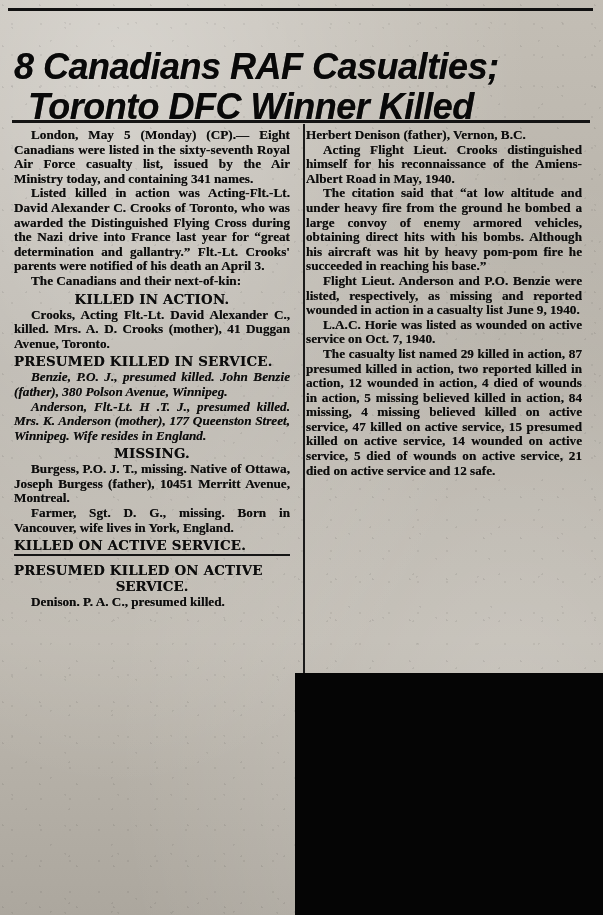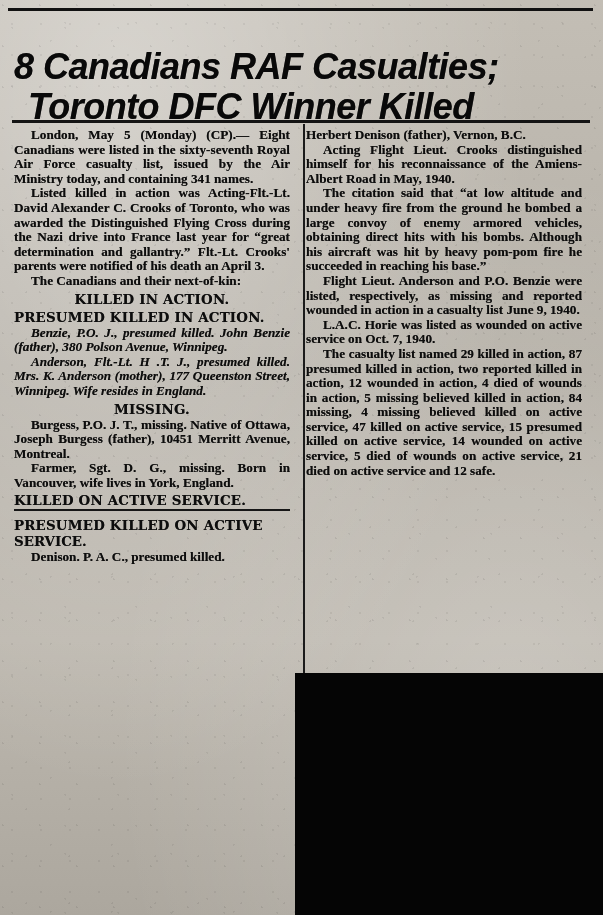--- a/index.html
+++ b/index.html
@@ -138,20 +138,21 @@
     font-weight: bold;
     font-family: "DejaVu Serif", serif;
     font-size: 13.4px;
     letter-spacing: .2px;
     line-height: 15px;
   }
   .subhead.left-head {
     text-align: left;
   }
   .subhead2 {
+    text-align: center;
     font-weight: bold;
     font-family: "DejaVu Serif", serif;
     font-size: 13.4px;
     line-height: 15px;
     margin: 0 0 1px 0;
   }
   .ital { font-style: italic; }
   .under-rule {
     border-bottom: 2px solid #161616;
     margin-bottom: 7px;
@@ -179,22 +180,23 @@
 
   <div class="cols">
     <div class="divider"></div>
 
     <div class="col left">
       <p class="para lead">London, May 5 (Monday) (CP).— Eight Canadians were listed in the sixty-seventh Royal Air Force casualty list, issued by the Air Ministry today, and containing 341 names.</p>
       <p class="para">Listed killed in action was Acting-Flt.-Lt. David Alexander C. Crooks of Toronto, who was awarded the Distinguished Flying Cross during the Nazi drive into France last year for “great determination and gallantry.”  Flt.-Lt. Crooks' parents were notified of his death an April 3.</p>
       <p class="para">The Canadians and their next-of-kin:</p>
 
       <div class="subhead">KILLED IN ACTION.</div>
-
-      <div class="subhead left-head">PRESUMED KILLED IN ACTION.</div>
+      <p class="hang">Crooks, Acting Flt.-Lt. David Alexander C., killed.  Mrs. A. D. Crooks (mother), 41 Duggan Avenue, Toronto.</p>
+
+      <div class="subhead left-head">PRESUMED KILLED IN SERVICE.</div>
       <p class="hang ital">Benzie, P.O. J., presumed killed. John Benzie (father), 380 Polson Avenue, Winnipeg.</p>
       <p class="hang ital">Anderson, Flt.-Lt. H .T. J., presumed killed.  Mrs. K. Anderson (mother), 177 Queenston Street, Winnipeg. Wife resides in England.</p>
 
       <div class="subhead">MISSING.</div>
       <p class="hang">Burgess, P.O. J. T., missing. Native of Ottawa, Joseph Burgess (father), 10451 Merritt Avenue, Montreal.</p>
       <p class="hang">Farmer, Sgt. D. G., missing. Born in Vancouver, wife lives in York, England.</p>
 
       <div class="subhead left-head under-rule">KILLED ON ACTIVE SERVICE.</div>
 
       <div class="subhead left-head">PRESUMED KILLED ON ACTIVE</div>

